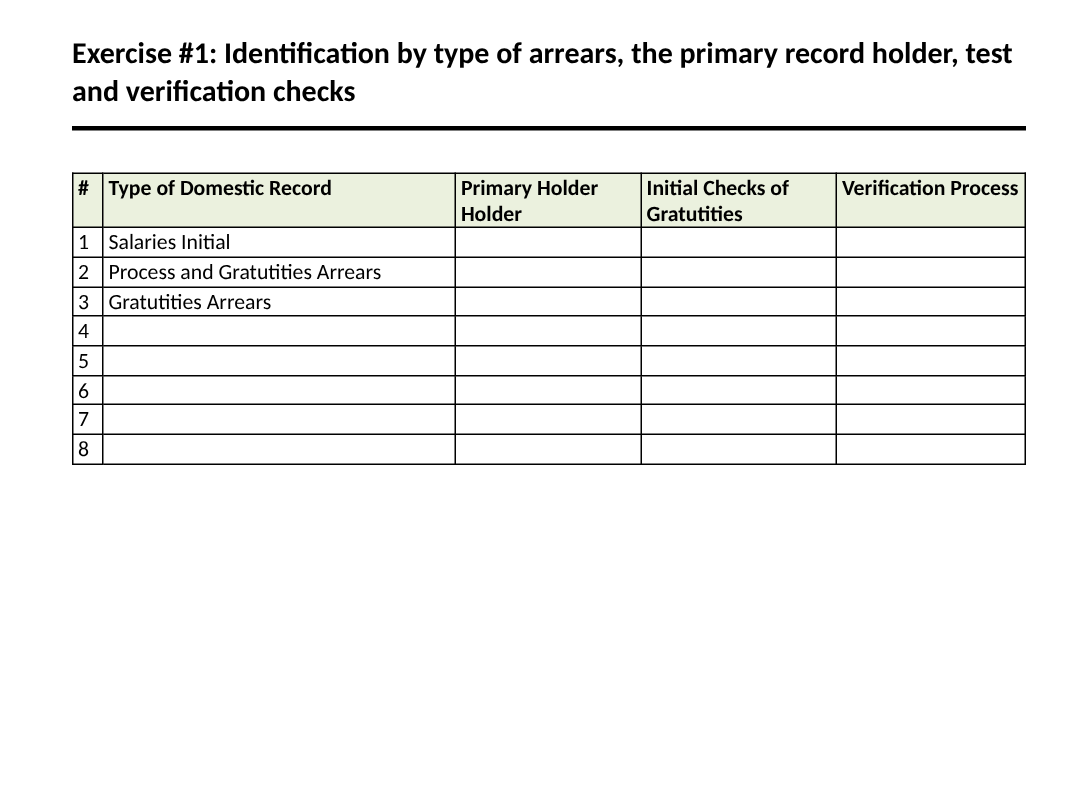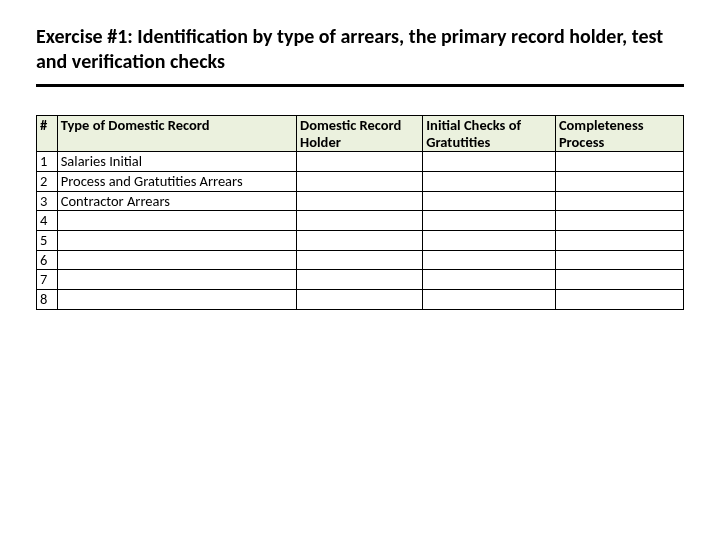--- a/index.html
+++ b/index.html
@@ -6,21 +6,21 @@
     margin: 0;
     padding: 0;
     width: 720px;
     height: 540px;
     background: #ffffff;
     font-family: Calibri, "Segoe UI", Arial, sans-serif;
     color: #000;
   }
   .slide {
     box-sizing: border-box;
-    padding: 24px 36px 0 36px;
+    padding: 24px 36px 0 48px;
   }
   .title {
     font-size: 20px;
     font-weight: 700;
     line-height: 1.25;
     color: #000;
     margin: 0 0 10px 0;
   }
   .title-rule {
     border: 0;
@@ -67,43 +67,43 @@
       <col class="c-num">
         <col class="c-type">
         <col class="c-prim">
         <col class="c-init">
         <col class="c-ver">
     </colgroup>
     <thead>
       <tr>
         <th>#</th>
         <th>Type of Domestic Record</th>
-        <th>Domestic Record Holder</th>
+        <th>Primary Holder Holder</th>
         <th>Initial Checks of Gratutities</th>
-        <th>Completeness Process</th>
+        <th>Verification Process</th>
       </tr>
     </thead>
     <tbody>
       <tr>
         <td class="num">1</td>
         <td>Salaries Initial</td>
         <td></td>
         <td></td>
         <td></td>
       </tr>
       <tr>
         <td class="num">2</td>
         <td>Process and Gratutities Arrears</td>
         <td></td>
         <td></td>
         <td></td>
       </tr>
       <tr>
         <td class="num">3</td>
-        <td>Contractor Arrears</td>
+        <td>Gratutities Arrears</td>
         <td></td>
         <td></td>
         <td></td>
       </tr>
       <tr>
         <td class="num">4</td>
         <td></td>
         <td></td>
         <td></td>
         <td></td>

